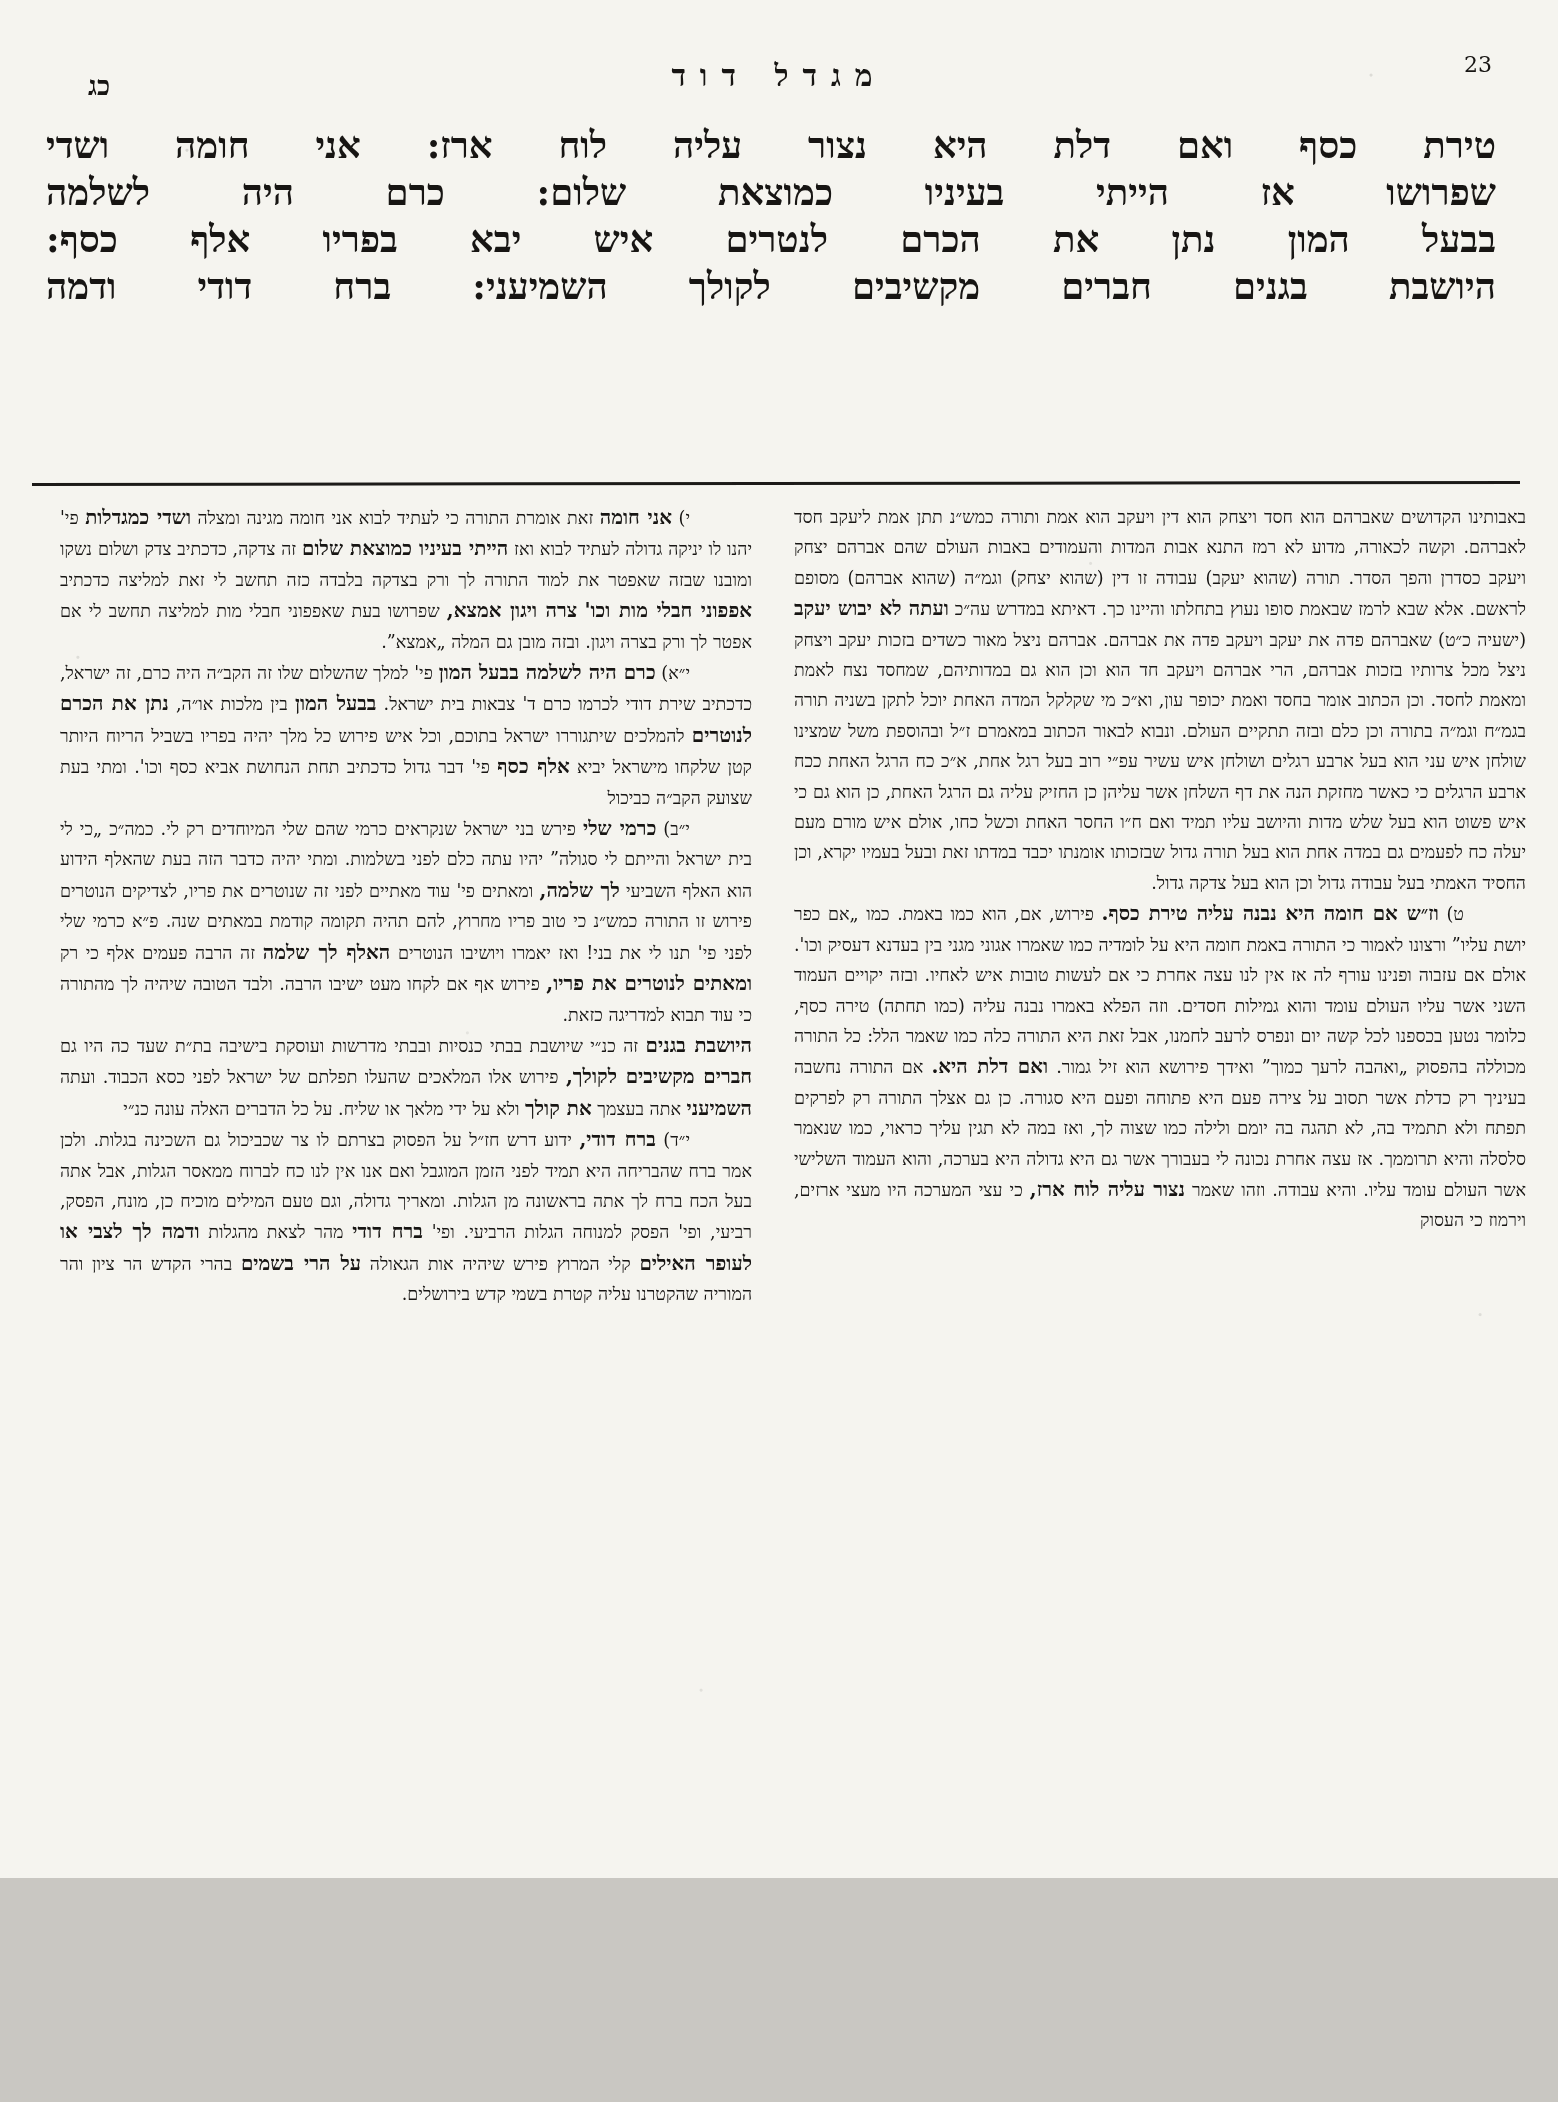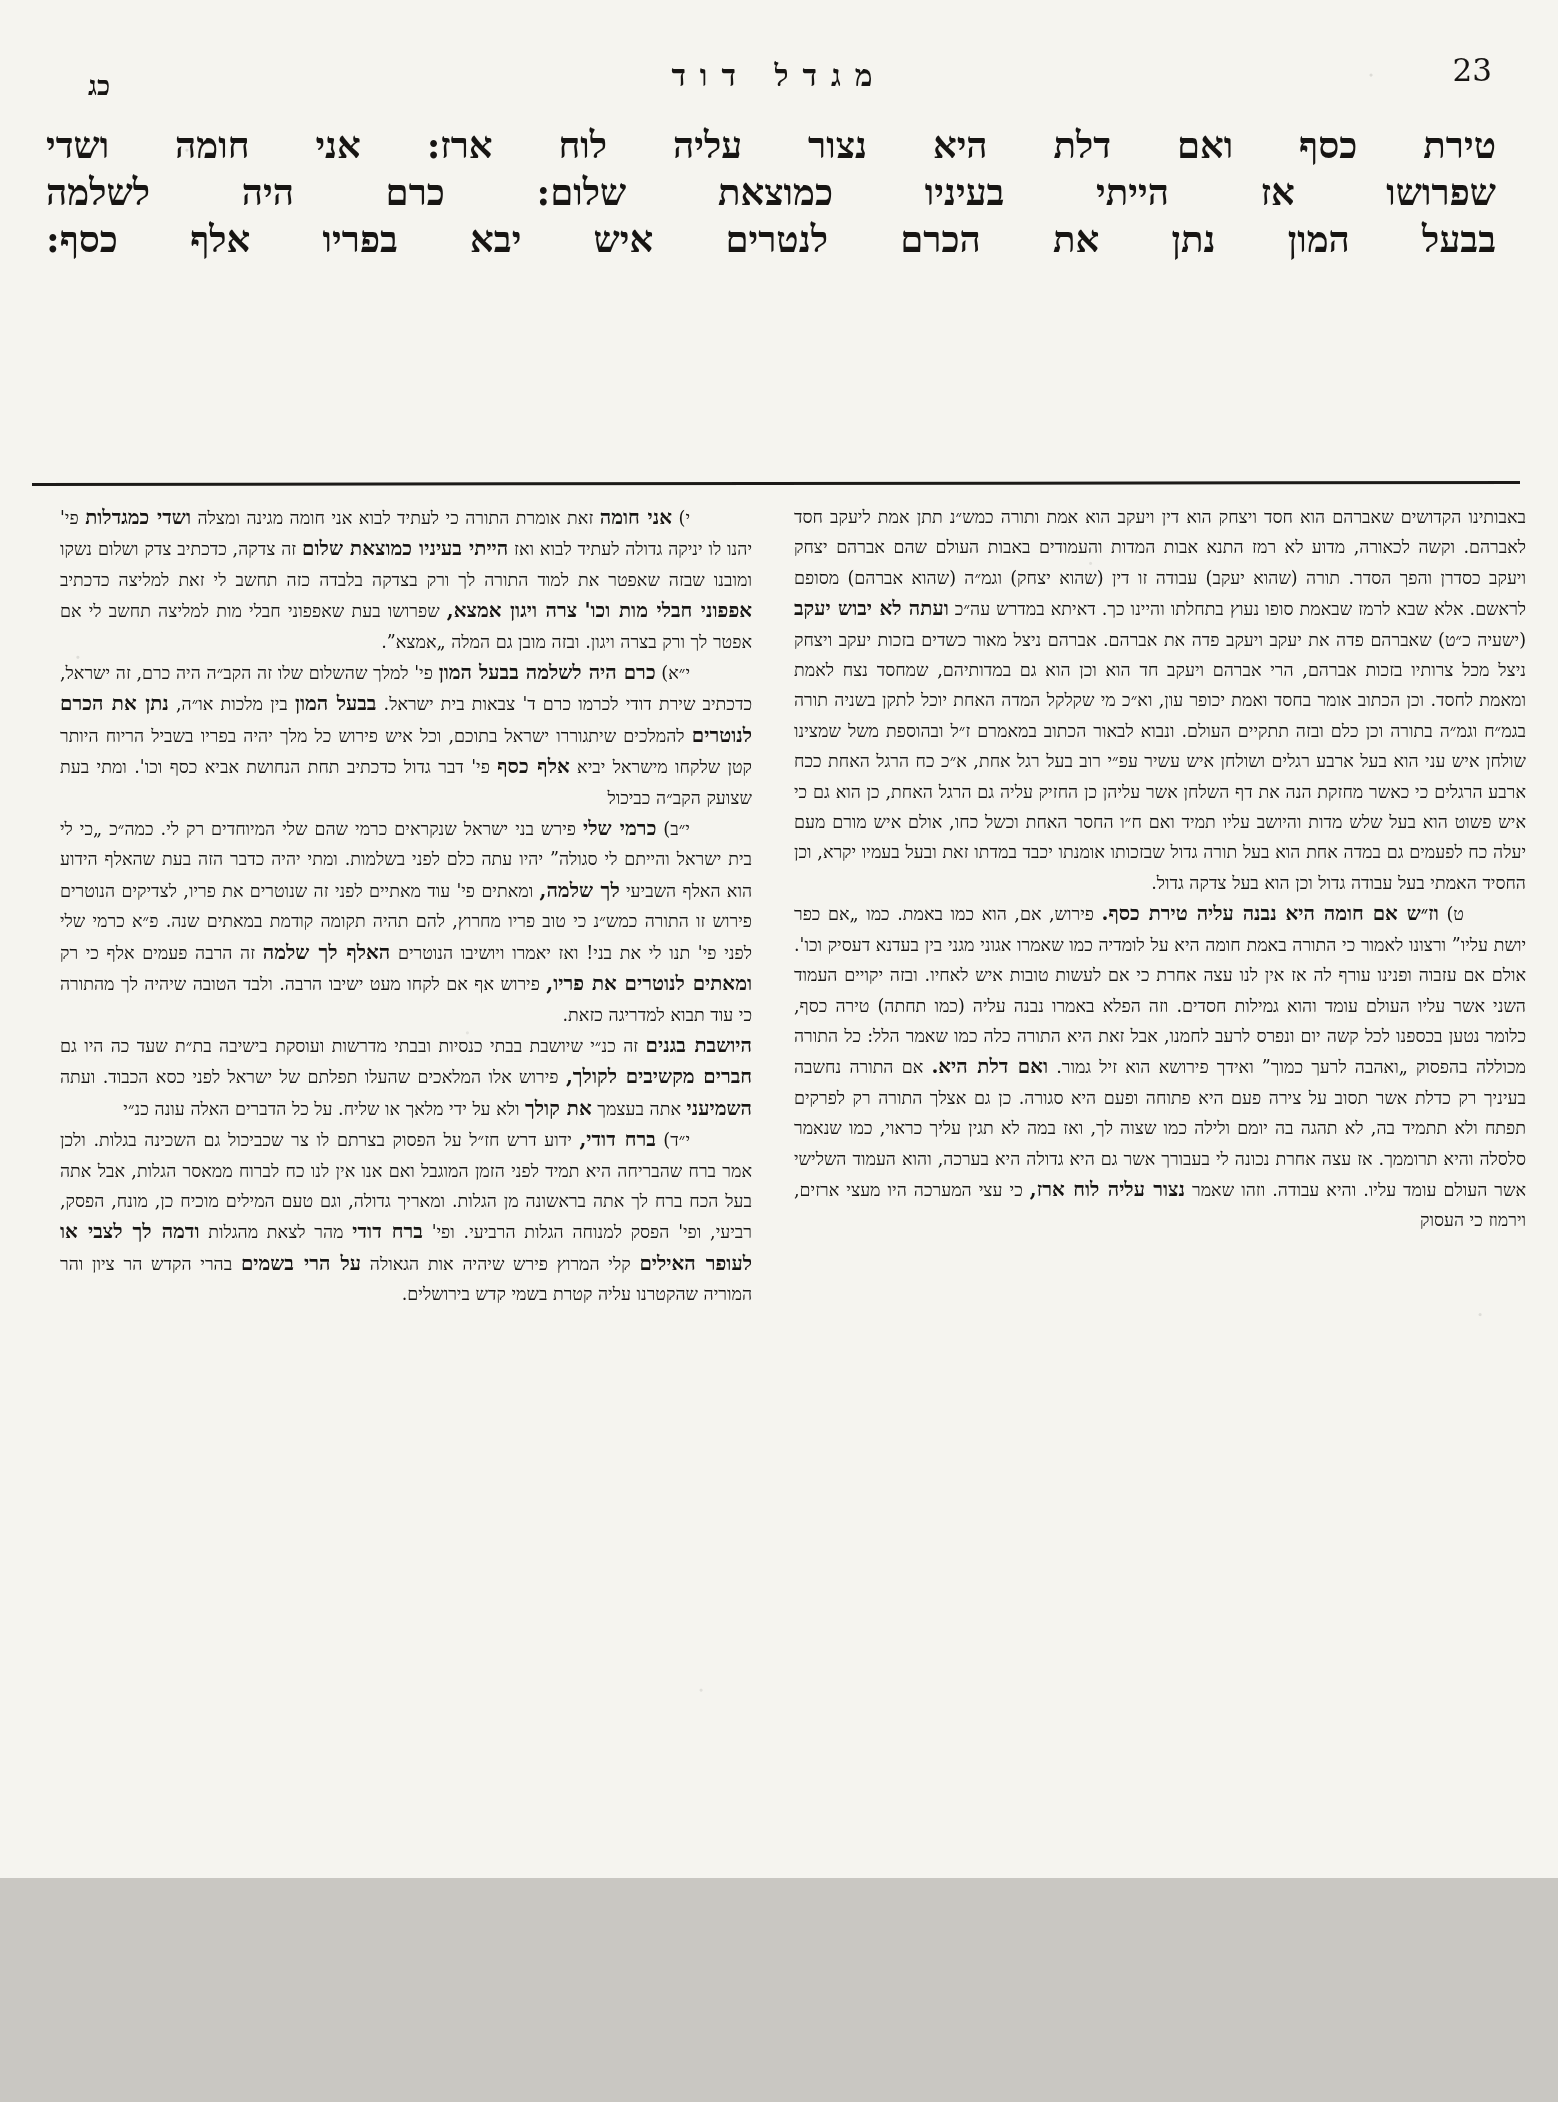--- a/index.html
+++ b/index.html
@@ -19,21 +19,21 @@
     font-family:"DejaVu Serif", serif;
     direction:rtl;
     color:#171513;
     overflow:hidden;
   }
   
   .header{position:absolute;top:46px;left:0;right:0;height:64px;}
   .folio-heb{position:absolute;left:88px;top:24px;font-size:27px;font-weight:bold;direction:rtl;}
   .book-title{position:absolute;left:0;right:0;top:12px;text-align:center;
     font-size:30px;font-weight:bold;letter-spacing:14px;}
-  .page-num{position:absolute;right:66px;top:6px;font-size:31px;direction:ltr;
+  .page-num{position:absolute;right:66px;top:6px;font-size:22px;direction:ltr;
     font-family:"DejaVu Serif", serif;text-align:right;}
   
   .verse{position:absolute;top:122px;right:62px;left:46px;
     font-size:37px;font-weight:bold;line-height:47px;}
   .verse-line{text-align:justify;text-align-last:justify;white-space:normal;}
   .verse-line.last{text-align:center;text-align-last:center;}
   
   .rule{position:absolute;top:482px;right:38px;left:32px;height:3px;background:#1c1a18;
     transform:rotate(-0.08deg);}
   
@@ -53,20 +53,21 @@
   <div class="header">
     <div class="folio-heb">כג</div>
     <div class="book-title">מגדל דוד</div>
     <div class="page-num">23</div>
   </div>
 
   <div class="verse">
     <div class="verse-line">טירת כסף ואם דלת היא נצור עליה לוח ארז: אני חומה ושדי</div>
     <div class="verse-line">שפרושו אז הייתי בעיניו כמוצאת שלום: כרם היה לשלמה</div>
     <div class="verse-line">בבעל המון נתן את הכרם לנטרים איש יבא בפריו אלף כסף:</div>
+    <div class="verse-line">היושבת בגנים חברים מקשיבים לקולך השמיעני: ברח דודי ודמה</div>
   </div>
 
   <div class="rule"></div>
 
   <div class="columns">
     <div class="col col-right">
         <p class="para"><span>באבותינו הקדושים שאברהם הוא חסד ויצחק הוא דין ויעקב הוא אמת ותורה כמש״נ תתן אמת ליעקב חסד לאברהם. וקשה לכאורה, מדוע לא רמז התנא אבות המדות והעמודים באבות העולם שהם אברהם יצחק ויעקב כסדרן והפך הסדר. תורה (שהוא יעקב) עבודה זו דין (שהוא יצחק) וגמ״ה (שהוא אברהם) מסופם לראשם. אלא שבא לרמז שבאמת סופו נעוץ בתחלתו והיינו כך. דאיתא במדרש עה״כ </span><span class="dh">ועתה לא יבוש יעקב</span><span> (ישעיה כ״ט) שאברהם פדה את יעקב ויעקב פדה את אברהם. אברהם ניצל מאור כשדים בזכות יעקב ויצחק ניצל מכל צרותיו בזכות אברהם, הרי אברהם ויעקב חד הוא וכן הוא גם במדותיהם, שמחסד נצח לאמת ומאמת לחסד. וכן הכתוב אומר בחסד ואמת יכופר עון, וא״כ מי שקלקל המדה האחת יוכל לתקן בשניה תורה בגמ״ח וגמ״ה בתורה וכן כלם ובזה תתקיים העולם. ונבוא לבאור הכתוב במאמרם ז״ל ובהוספת משל שמצינו שולחן איש עני הוא בעל ארבע רגלים ושולחן איש עשיר עפ״י רוב בעל רגל אחת, א״כ כח הרגל האחת ככח ארבע הרגלים כי כאשר מחזקת הנה את דף השלחן אשר עליהן כן החזיק עליה גם הרגל האחת, כן הוא גם כי איש פשוט הוא בעל שלש מדות והיושב עליו תמיד ואם ח״ו החסר האחת וכשל כחו, אולם איש מורם מעם יעלה כח לפעמים גם במדה אחת הוא בעל תורה גדול שבזכותו אומנתו יכבד במדתו זאת ובעל בעמיו יקרא, וכן החסיד האמתי בעל עבודה גדול וכן הוא בעל צדקה גדול.</span></p>
         <p class="para indent"><span>ט) </span><span class="dh">וז״ש אם חומה היא נבנה עליה טירת כסף.</span><span> פירוש, אם, הוא כמו באמת. כמו „אם כפר יושת עליו” ורצונו לאמור כי התורה באמת חומה היא על לומדיה כמו שאמרו אגוני מגני בין בעדנא דעסיק וכו'. אולם אם עזבוה ופנינו עורף לה אז אין לנו עצה אחרת כי אם לעשות טובות איש לאחיו. ובזה יקויים העמוד השני אשר עליו העולם עומד והוא גמילות חסדים. וזה הפלא באמרו נבנה עליה (כמו תחתה) טירה כסף, כלומר נטען בכספנו לכל קשה יום ונפרס לרעב לחמנו, אבל זאת היא התורה כלה כמו שאמר הלל: כל התורה מכוללה בהפסוק „ואהבה לרעך כמוך” ואידך פירושא הוא זיל גמור. </span><span class="dh">ואם דלת היא.</span><span> אם התורה נחשבה בעיניך רק כדלת אשר תסוב על צירה פעם היא פתוחה ופעם היא סגורה. כן גם אצלך התורה רק לפרקים תפתח ולא תתמיד בה, לא תהגה בה יומם ולילה כמו שצוה לך, ואז במה לא תגין עליך כראוי, כמו שנאמר סלסלה והיא תרוממך. אז עצה אחרת נכונה לי בעבורך אשר גם היא גדולה היא בערכה, והוא העמוד השלישי אשר העולם עומד עליו. והיא עבודה. וזהו שאמר </span><span class="dh">נצור עליה לוח ארז,</span><span> כי עצי המערכה היו מעצי ארזים, וירמוז כי העסוק</span></p>
       </div>
     <div class="col col-left">

